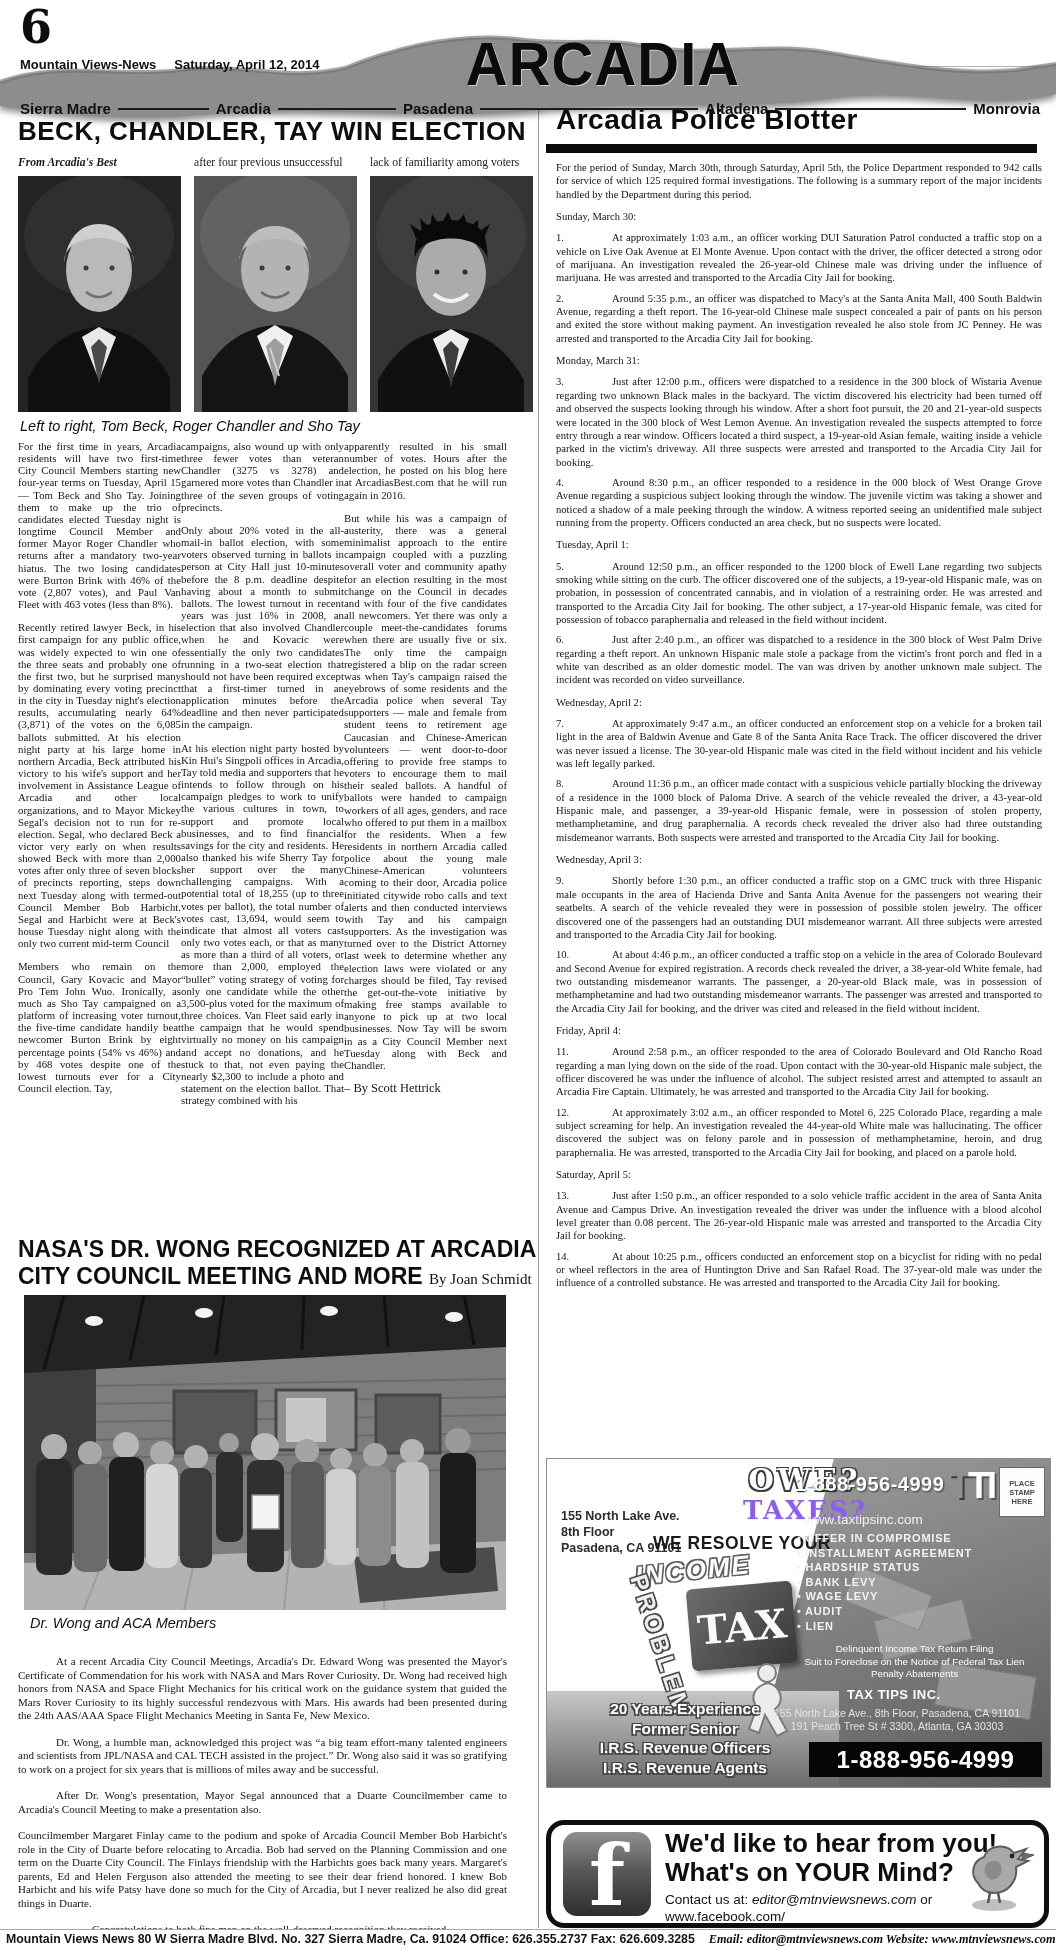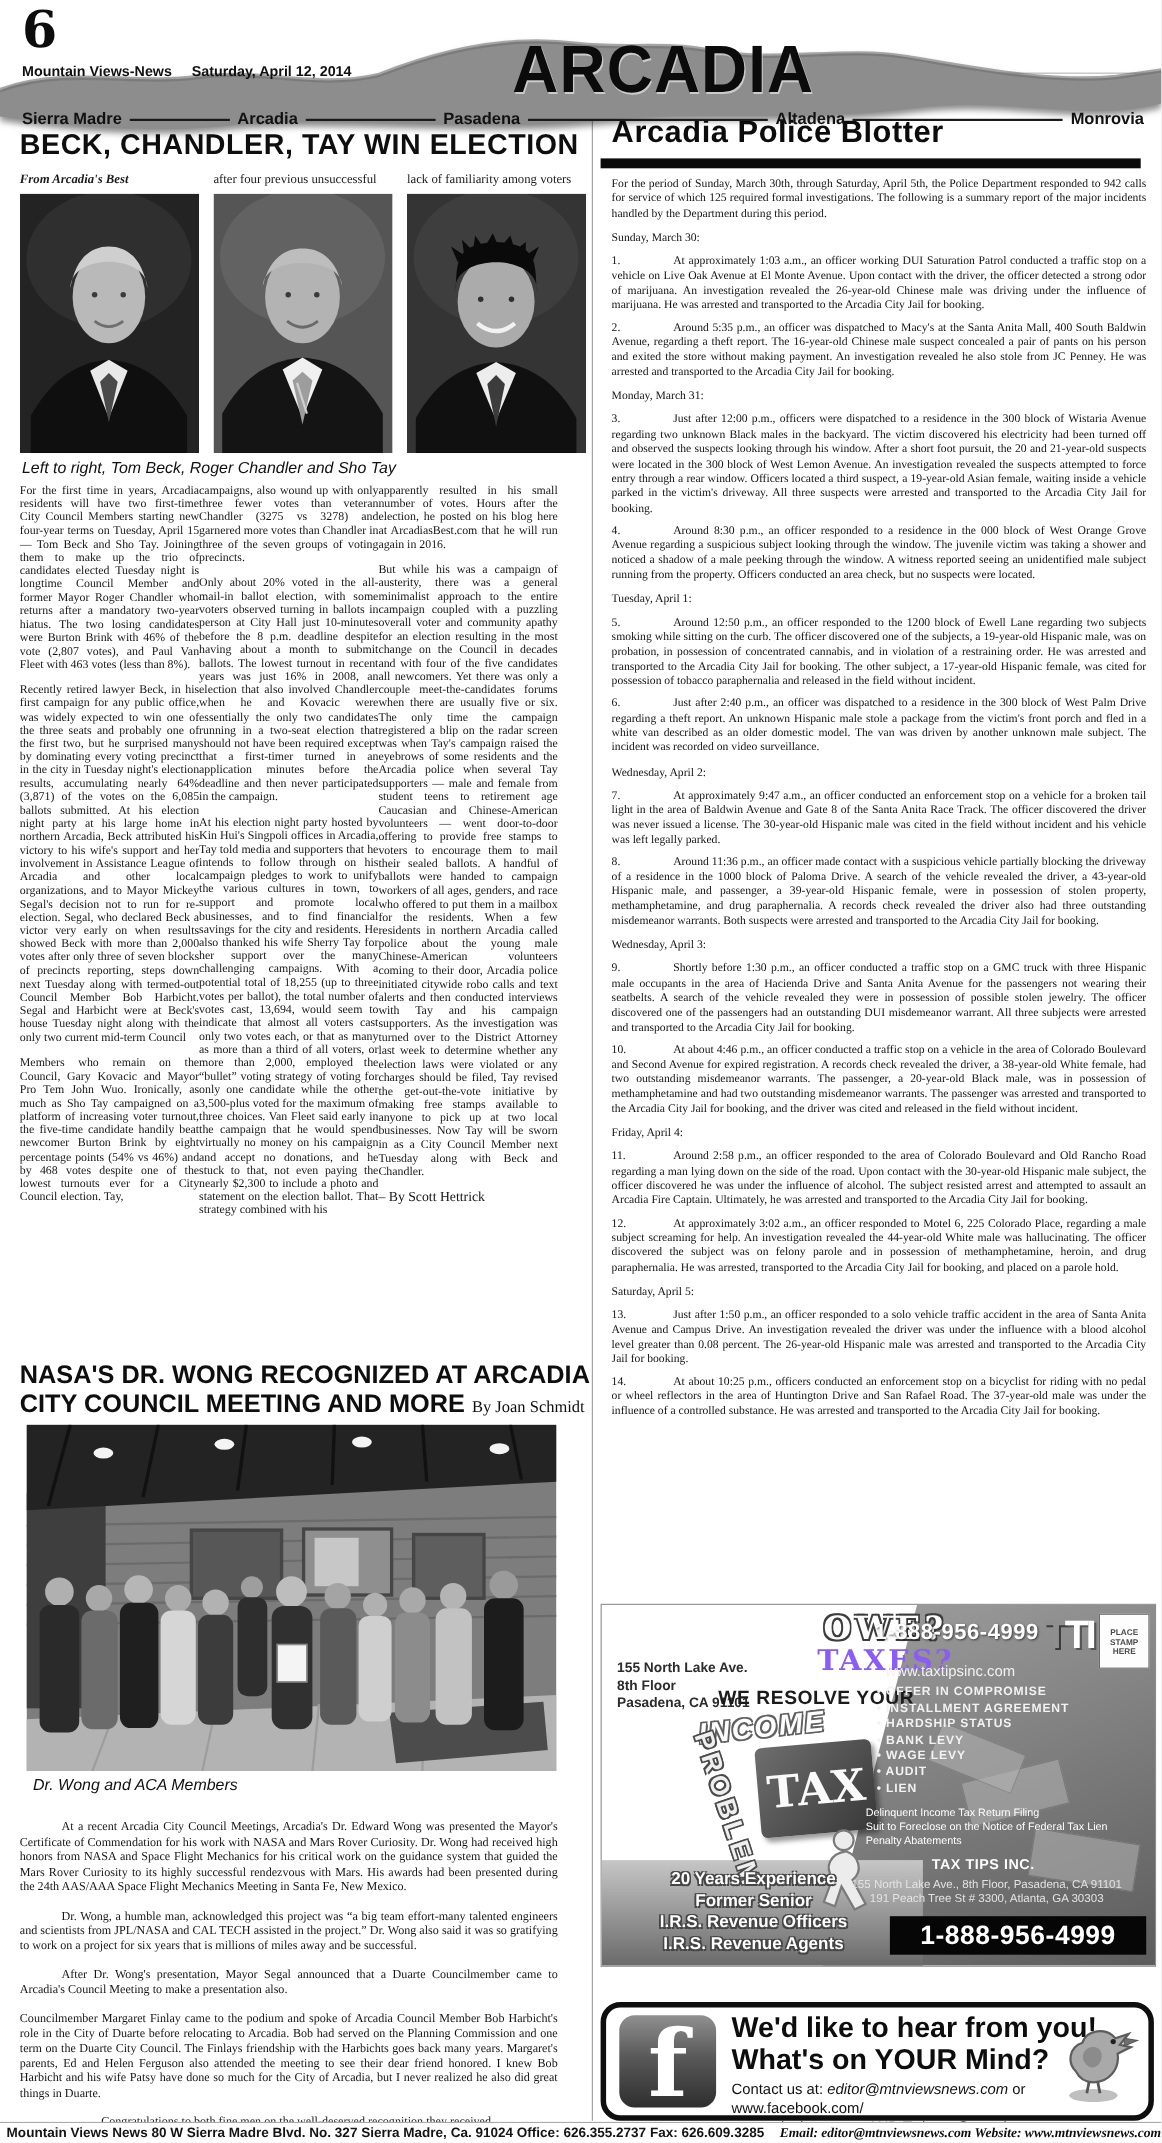--- a/index.html
+++ b/index.html
@@ -100,21 +100,21 @@
   .ad-tti{position:absolute;left:402px;top:6px;font-size:36px;font-weight:bold;letter-spacing:-3px;}
   .tti-t1{color:#8f8f8f;text-shadow:2px 2px 0 #3a3a3a;}
   .tti-t2{color:#ffffff;text-shadow:2px 2px 0 #555;}
   .tti-i{color:#ffffff;text-shadow:2px 2px 0 #555;}
   .ad-stamp{position:absolute;left:452px;top:8px;width:44px;height:48px;background:#fdfdfd;
             border:1px solid #6a6a6a;display:flex;flex-direction:column;align-items:center;
             justify-content:center;font-size:7.5px;font-weight:bold;color:#4c4c4c;line-height:9px;}
   .ad-services{position:absolute;left:250px;top:72px;font-size:11px;font-weight:bold;color:#f2f2f2;
                letter-spacing:.8px;line-height:14.6px;}
   .ad-services div::before{content:"•  ";}
-  .ad-sright{position:absolute;right:8px;top:184px;width:255px;text-align:left;font-size:9.8px;
+  .ad-sright{position:absolute;right:8px;top:184px;width:255px;text-align:center;font-size:9.8px;
              color:#ffffff;line-height:12.6px;}
   .ad-company{position:absolute;left:300px;top:228px;font-size:13px;font-weight:bold;color:#fbfbfb;
               letter-spacing:.5px;}
   .ad-caddr{position:absolute;left:205px;top:248px;width:290px;text-align:center;font-size:10.5px;
             color:#e3e3e3;line-height:13px;}
   .ad-exp{position:absolute;left:16px;top:240px;width:244px;text-align:center;font-size:15.5px;
           font-weight:bold;color:#ffffff;line-height:19.5px;
           text-shadow:-1.5px -1.5px 0 #454545,1.5px -1.5px 0 #454545,-1.5px 1.5px 0 #454545,1.5px 1.5px 0 #454545;}
   .ad-phonebar{position:absolute;left:262px;top:283px;width:233px;height:35px;background:#060606;
                display:flex;align-items:center;justify-content:center;font-size:24px;font-weight:bold;

